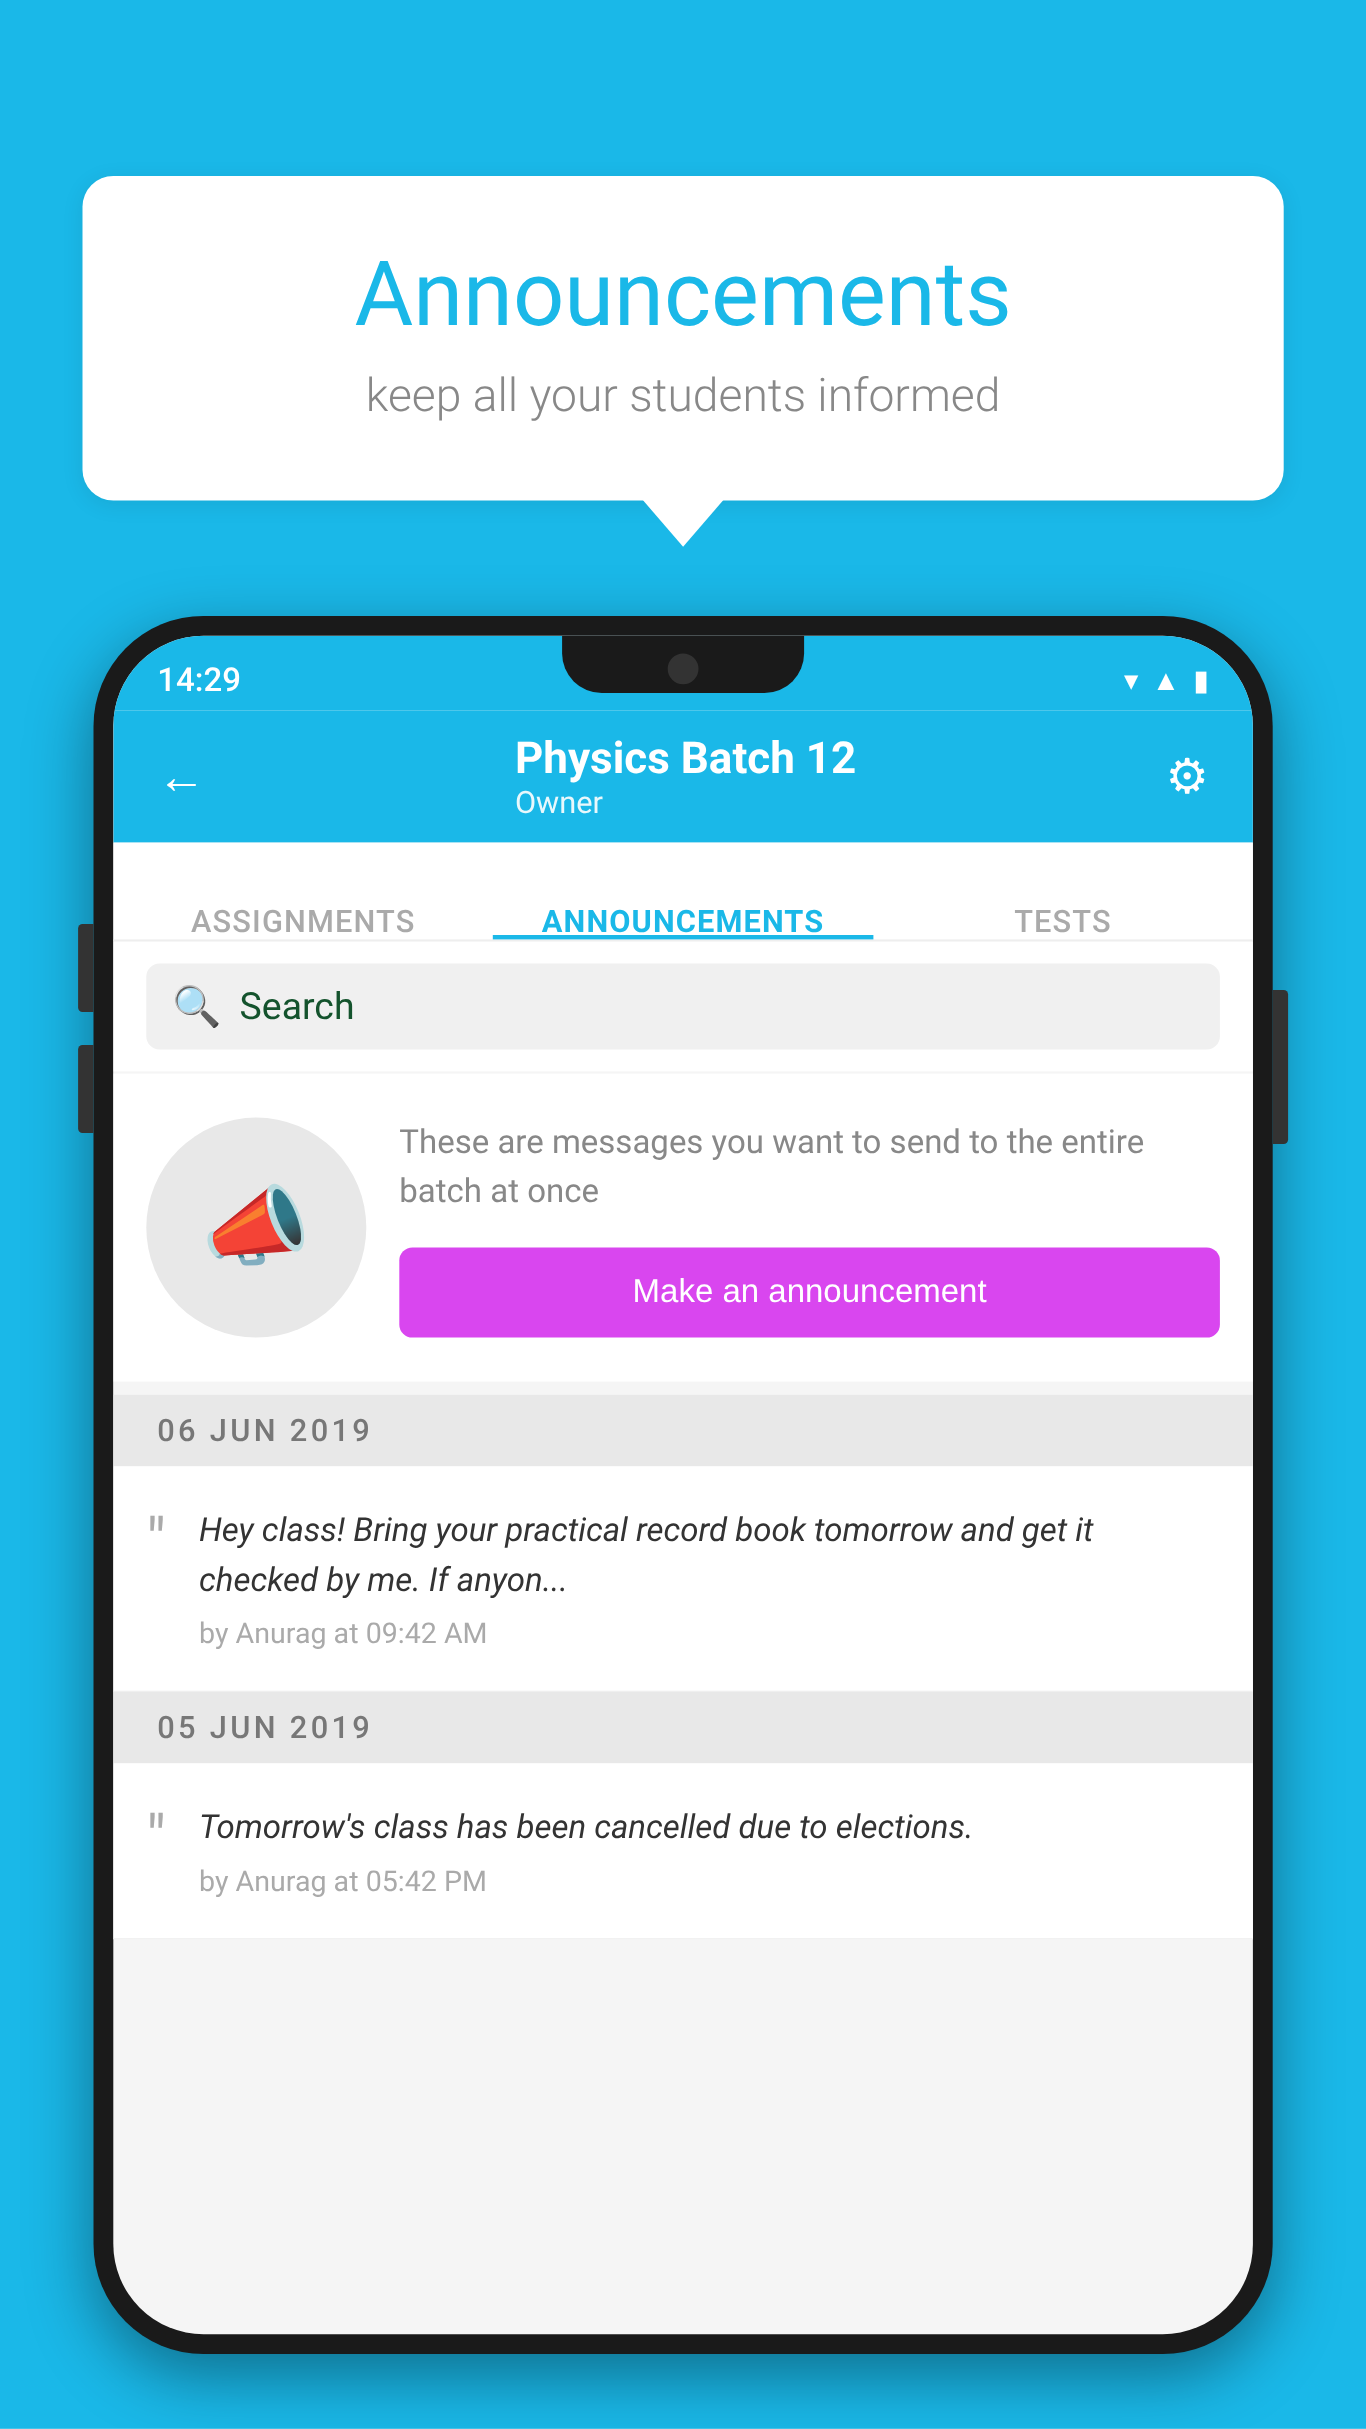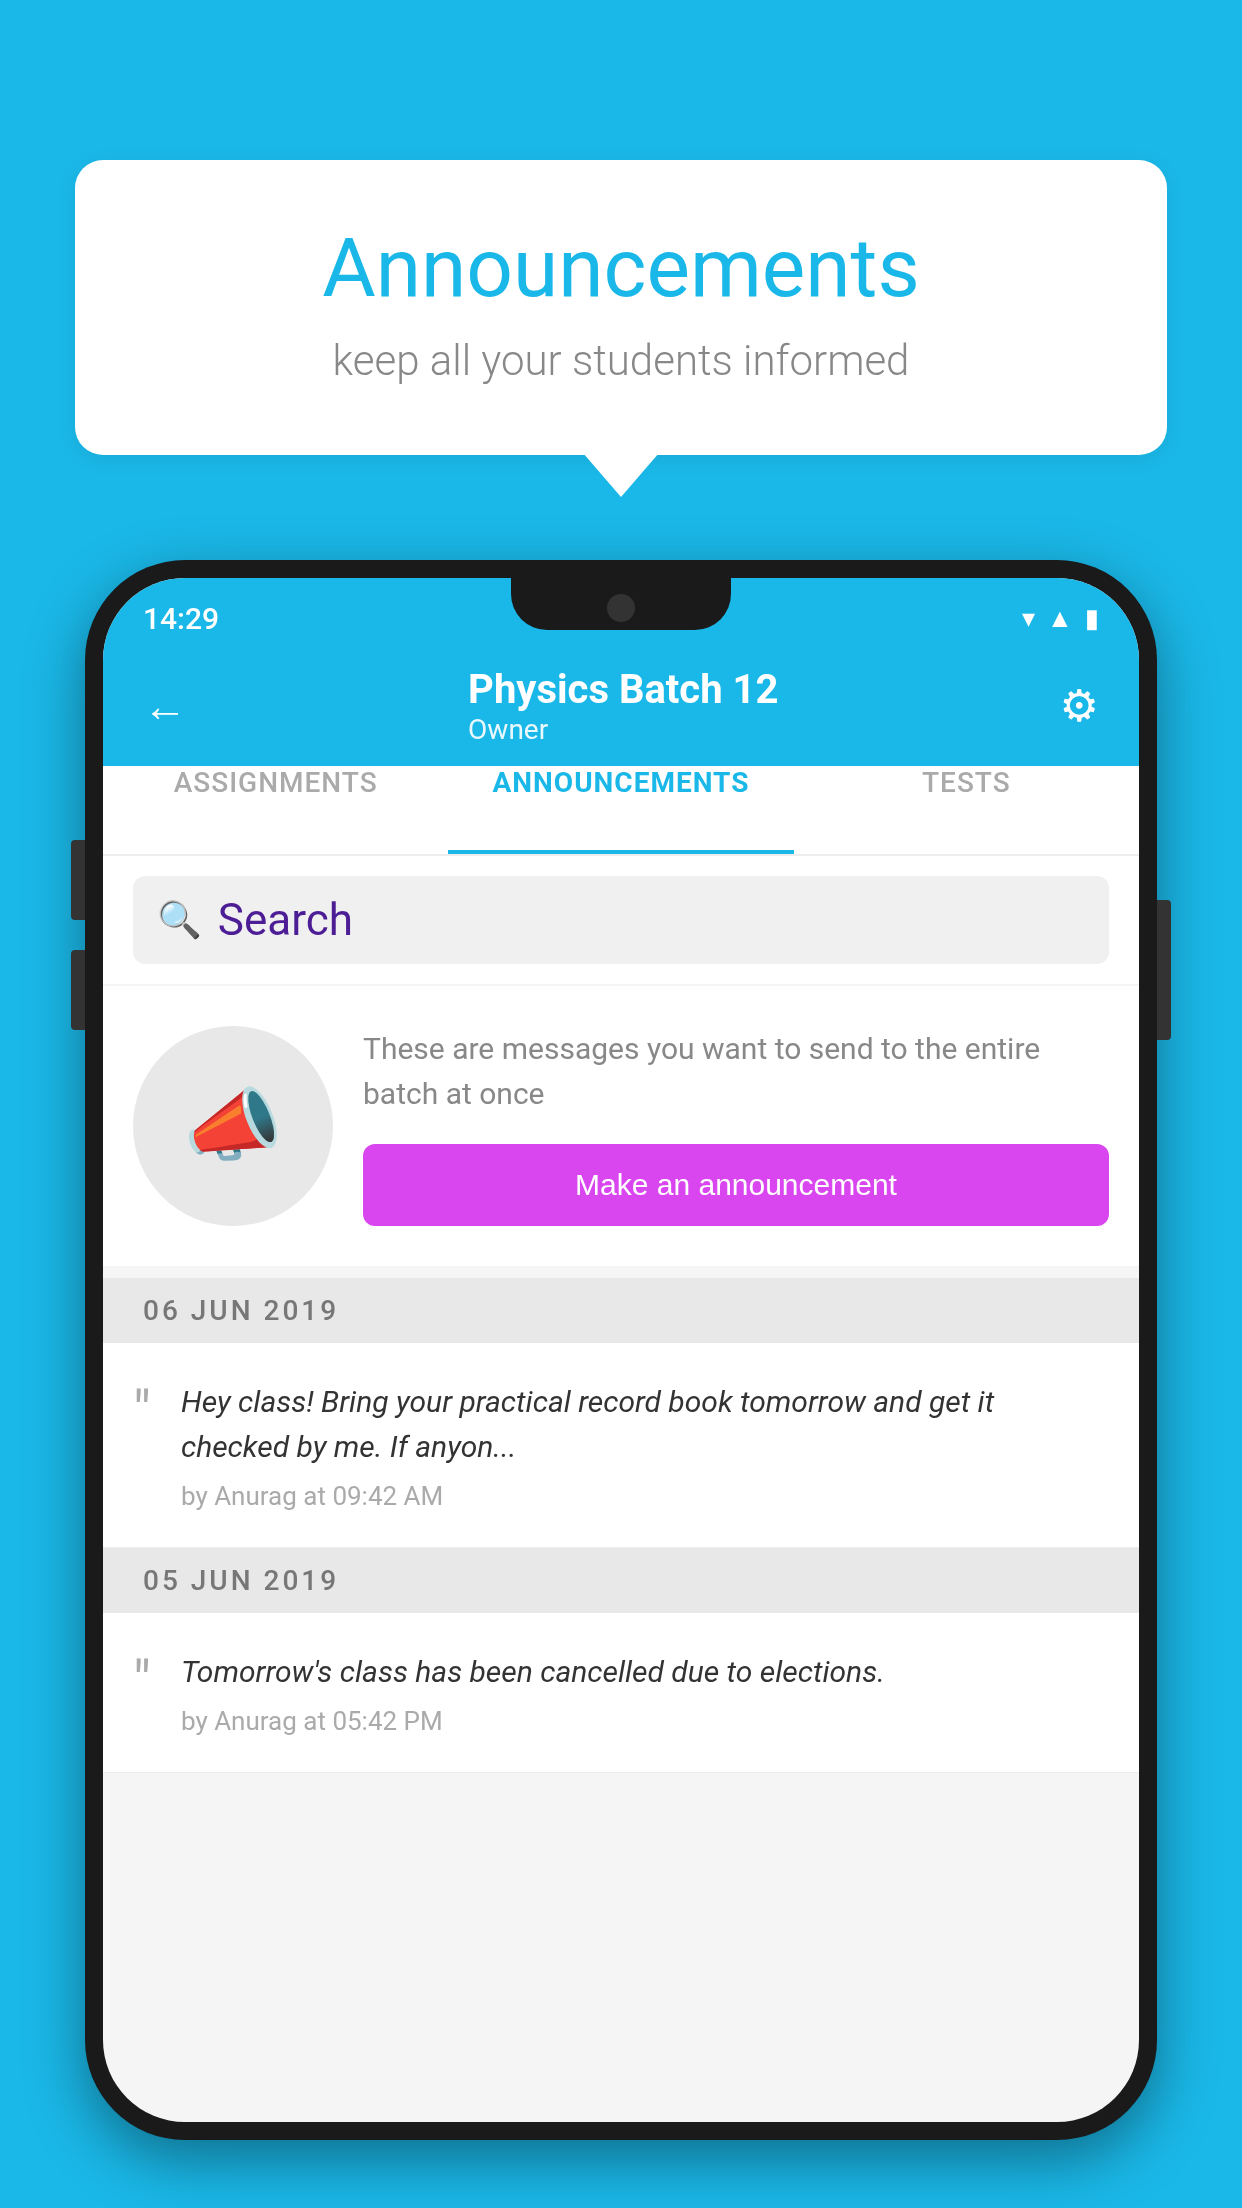--- a/index.html
+++ b/index.html
@@ -173,21 +173,21 @@
     .tabs-bar {
       background: white;
       display: flex;
       border-bottom: 2px solid #eee;
       height: 90px;
     }
 
     .tab-item {
       flex: 1;
       display: flex;
-      align-items: flex-start;
+      align-items: flex-end;
       justify-content: center;
       font-size: 28px;
       font-weight: 500;
       color: #aaa;
       cursor: pointer;
       position: relative;
       letter-spacing: 1px;
     }
 
     .tab-item.active {
@@ -226,22 +226,22 @@
       padding: 18px 24px;
       gap: 16px;
     }
 
     .search-icon-text {
       color: #999;
       font-size: 36px;
     }
 
     .search-placeholder {
-      color: #4c1d95;
-      font-size: 44px;
+      color: #14532d;
+      font-size: 34px;
     }
 
     
     .promo-section {
       background: white;
       display: flex;
       align-items: center;
       padding: 40px 30px;
       gap: 30px;
       margin-bottom: 12px;

